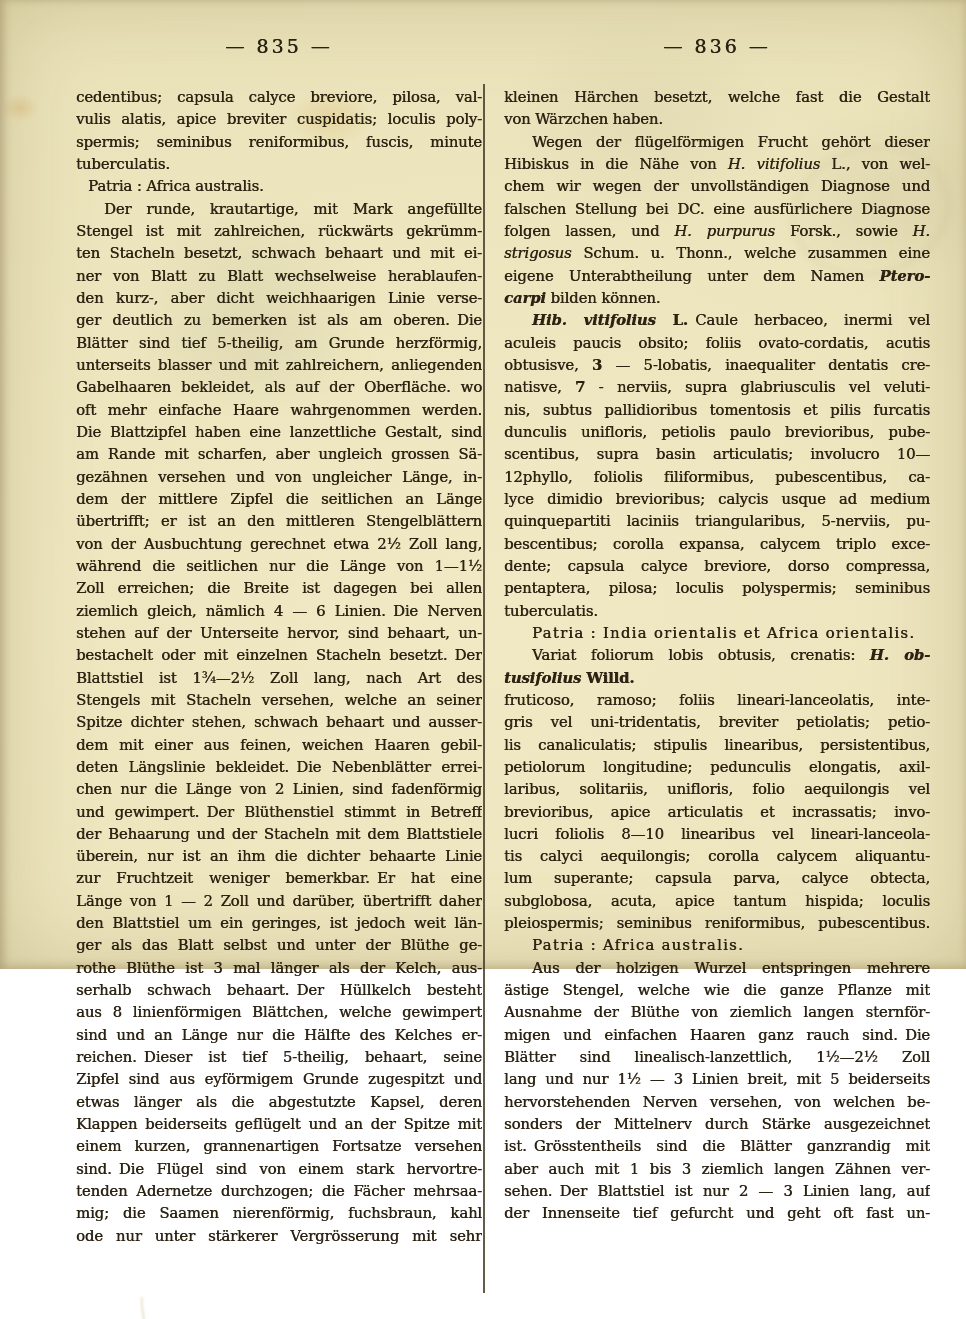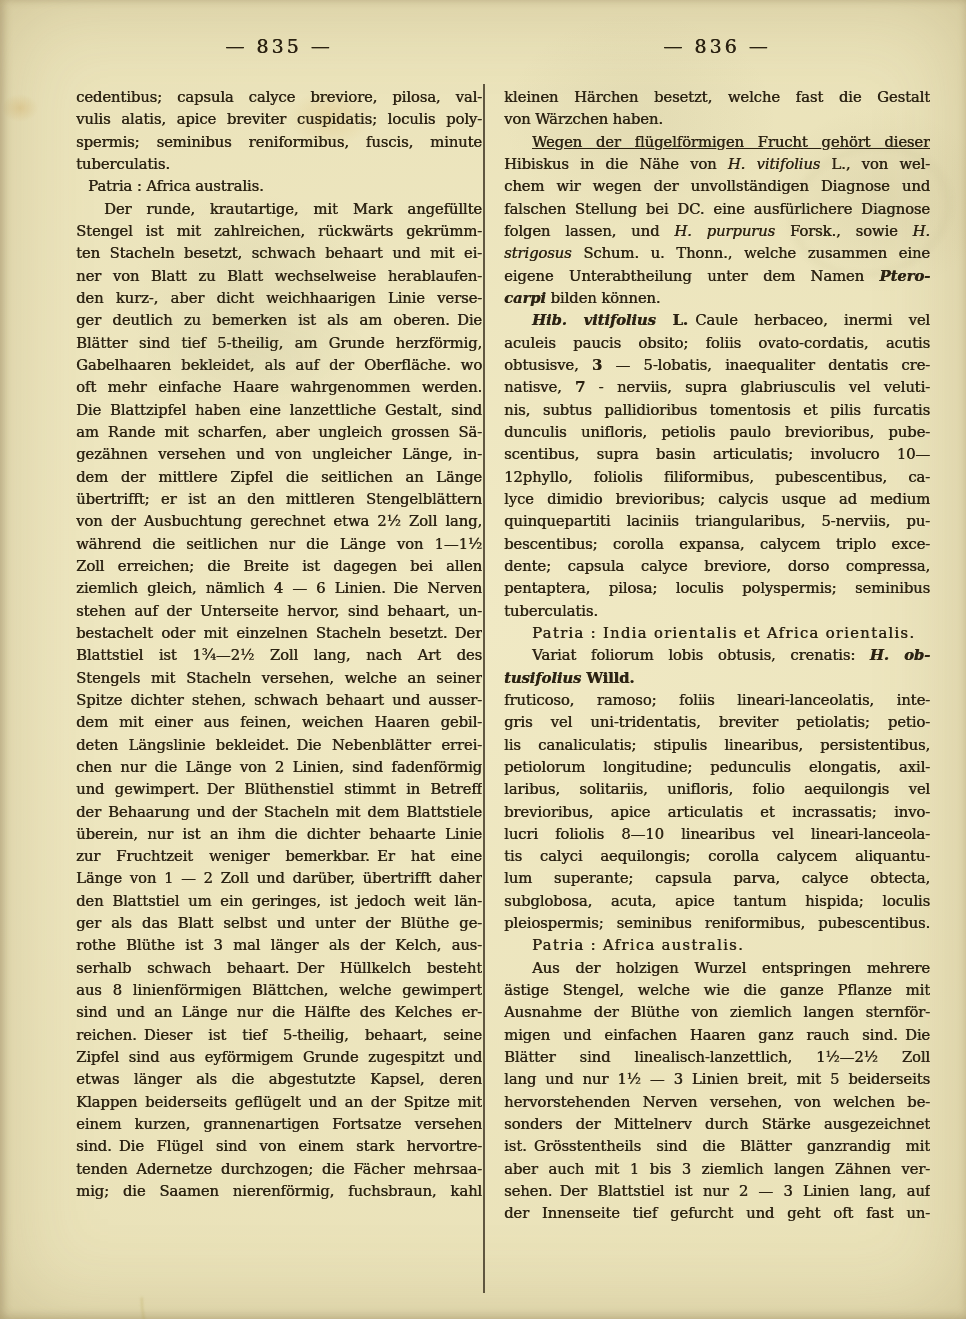--- a/index.html
+++ b/index.html
@@ -1,17 +1,17 @@
 <!DOCTYPE html>
 <html style="--paper: #f0e9c4; --paperEdge: #e7dfb4; --ink: #2b2212; --divider: #473e2b;"><head>
 <meta charset="utf-8">
 <style>
   html,body{margin:0;padding:0;width:966px;height:1319px;overflow:hidden;}
   .page{
-    position:absolute; inset:0; width:966px; height:1319px;
+    position:absolute; inset:0; width:966px; height:969px;
     background:
       radial-gradient(60px 40px at 330px 118px, rgba(205,150,45,0.20), transparent 70%),
       radial-gradient(26px 20px at 20px 108px, rgba(200,140,40,0.22), transparent 70%),
       radial-gradient(150px 130px at 880px 200px, rgba(125,115,70,0.10), transparent 72%),
       radial-gradient(170px 150px at 250px 300px, rgba(115,120,80,0.09), transparent 72%),
       radial-gradient(190px 150px at 640px 120px, rgba(120,115,75,0.08), transparent 72%),
       radial-gradient(1300px 1000px at 480px 620px, var(--paper,#f0e9c4), var(--paperEdge,#e7dfb4));
     box-shadow: inset 0 0 90px rgba(140,118,66,0.28), inset 4px 0 8px rgba(110,88,50,0.25), inset 0 -4px 10px rgba(110,88,50,0.15);
     font-family:"DejaVu Serif", serif;
     color:var(--ink,#2b2212);
@@ -76,20 +76,21 @@
       <div class="line"><span>spermis; seminibus reniformibus, fuscis, minute</span></div>
       <div class="line nj"><span>tuberculatis.</span></div>
       <div class="line nj" style="text-indent: 12px;"><span>Patria : Africa australis.</span></div>
       <div class="line" style="text-indent: 28px;"><span>Der runde, krautartige, mit Mark angefüllte</span></div>
       <div class="line"><span>Stengel ist mit zahlreichen, rückwärts gekrümm-</span></div>
       <div class="line"><span>ten Stacheln besetzt, schwach behaart und mit ei-</span></div>
       <div class="line"><span>ner von Blatt zu Blatt wechselweise herablaufen-</span></div>
       <div class="line"><span>den kurz-, aber dicht weichhaarigen Linie verse-</span></div>
       <div class="line"><span>ger deutlich zu bemerken ist als am oberen. Die</span></div>
       <div class="line"><span>Blätter sind tief 5-theilig, am Grunde herzförmig,</span></div>
+      <div class="line"><span>unterseits blasser und mit zahlreichern, anliegenden</span></div>
       <div class="line"><span>Gabelhaaren bekleidet, als auf der Oberfläche. wo</span></div>
       <div class="line"><span>oft mehr einfache Haare wahrgenommen werden.</span></div>
       <div class="line"><span>Die Blattzipfel haben eine lanzettliche Gestalt, sind</span></div>
       <div class="line"><span>am Rande mit scharfen, aber ungleich grossen Sä-</span></div>
       <div class="line"><span>gezähnen versehen und von ungleicher Länge, in-</span></div>
       <div class="line"><span>dem der mittlere Zipfel die seitlichen an Länge</span></div>
       <div class="line"><span>übertrifft; er ist an den mittleren Stengelblättern</span></div>
       <div class="line"><span>von der Ausbuchtung gerechnet etwa 2½ Zoll lang,</span></div>
       <div class="line"><span>während die seitlichen nur die Länge von 1—1½</span></div>
       <div class="line"><span>Zoll erreichen; die Breite ist dagegen bei allen</span></div>
@@ -114,25 +115,26 @@
       <div class="line"><span>aus 8 linienförmigen Blättchen, welche gewimpert</span></div>
       <div class="line"><span>sind und an Länge nur die Hälfte des Kelches er-</span></div>
       <div class="line"><span>reichen. Dieser ist tief 5-theilig, behaart, seine</span></div>
       <div class="line"><span>Zipfel sind aus eyförmigem Grunde zugespitzt und</span></div>
       <div class="line"><span>etwas länger als die abgestutzte Kapsel, deren</span></div>
       <div class="line"><span>Klappen beiderseits geflügelt und an der Spitze mit</span></div>
       <div class="line"><span>einem kurzen, grannenartigen Fortsatze versehen</span></div>
       <div class="line"><span>sind. Die Flügel sind von einem stark hervortre-</span></div>
       <div class="line"><span>tenden Adernetze durchzogen; die Fächer mehrsaa-</span></div>
       <div class="line"><span>mig; die Saamen nierenförmig, fuchsbraun, kahl</span></div>
+      <div class="line"><span>ode nur unter stärkerer Vergrösserung mit sehr</span></div>
     </div>
   <div class="col r">
       <div class="line"><span>kleinen Härchen besetzt, welche fast die Gestalt</span></div>
       <div class="line nj"><span>von Wärzchen haben.</span></div>
-      <div class="line" style="text-indent: 28px; text-decoration: underline;"><span>Wegen der flügelförmigen Frucht gehört dieser</span></div>
+      <div class="line" style="text-indent: 28px;"><span>Wegen der flügelförmigen Frucht gehört dieser</span></div>
       <div class="line"><span>Hibiskus in die Nähe von </span><span class="it">H. vitifolius</span><span> L., von wel-</span></div>
       <div class="line"><span>chem wir wegen der unvollständigen Diagnose und</span></div>
       <div class="line"><span>falschen Stellung bei DC. eine ausfürlichere Diagnose</span></div>
       <div class="line"><span>folgen lassen, und </span><span class="it">H. purpurus</span><span> Forsk., sowie </span><span class="it">H.</span></div>
       <div class="line"><span class="it">strigosus</span><span> Schum. u. Thonn., welche zusammen eine</span></div>
       <div class="line"><span>eigene Unterabtheilung unter dem Namen </span><span class="it bd">Ptero-</span></div>
       <div class="line nj"><span class="it bd">carpi</span><span> bilden können.</span></div>
       <div class="line" style="text-indent: 28px;"><span class="it bd">Hib. vitifolius</span><span class="bd"> L.</span><span> Caule herbaceo, inermi vel</span></div>
       <div class="line"><span>aculeis paucis obsito; foliis ovato-cordatis, acutis</span></div>
       <div class="line"><span>obtusisve, </span><span class="bd">3</span><span> — 5-lobatis, inaequaliter dentatis cre-</span></div>

